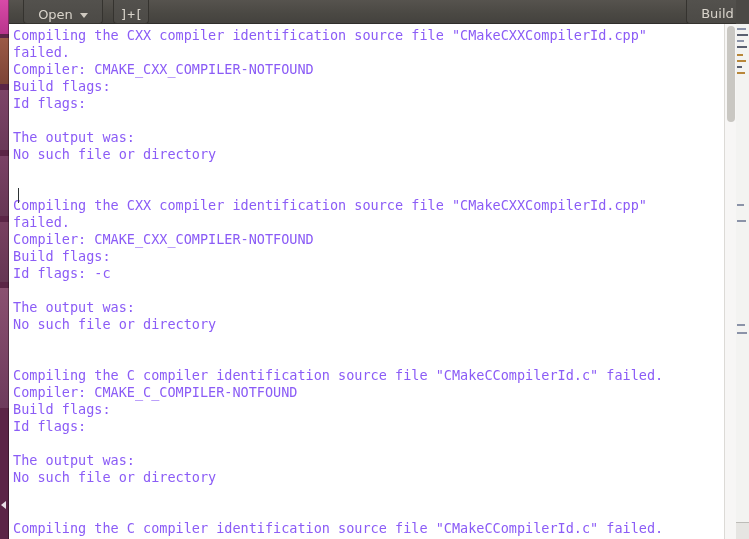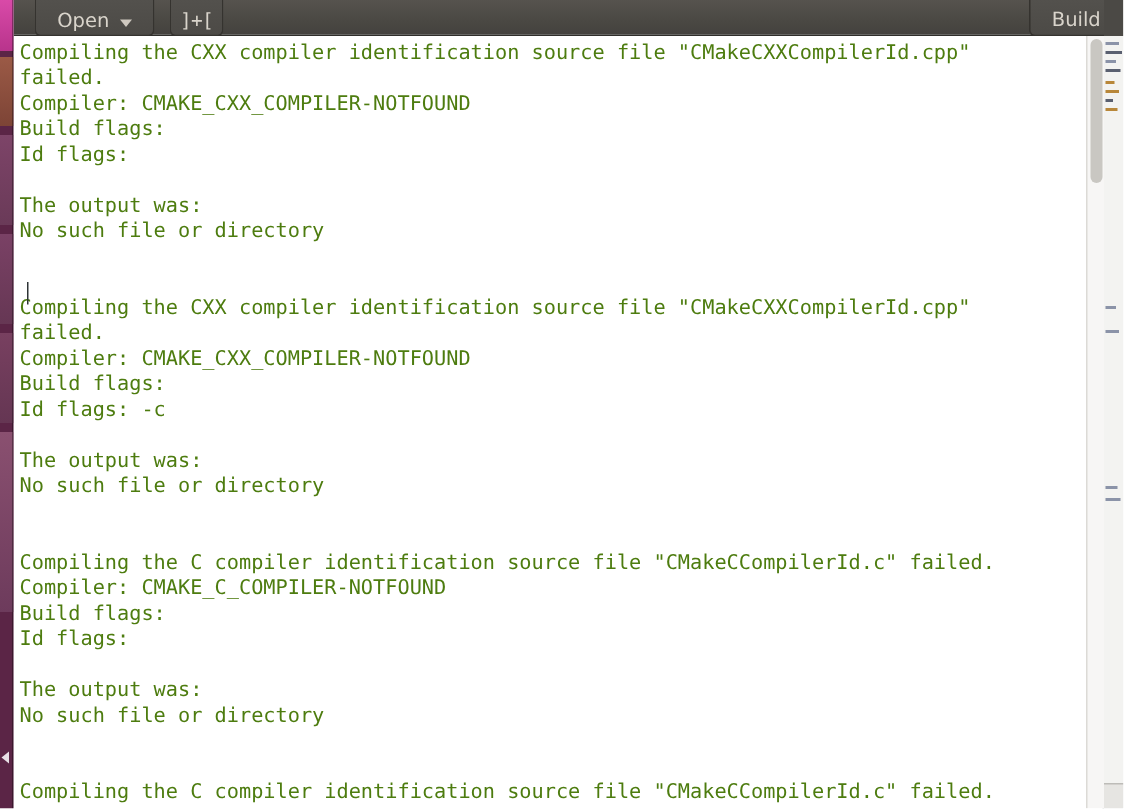--- a/index.html
+++ b/index.html
@@ -179,21 +179,21 @@
   }
 
   .text-body {
     position: absolute;
     left: 4px;
     top: 3px;
     right: 12px;
     font-family: "DejaVu Sans Mono", "Liberation Mono", monospace;
     font-size: 13.5px;
     line-height: 17px;
-    color: #4d7c0f;
+    color: #8b5cf6;
     white-space: pre;
     letter-spacing: 0px;
   }
   .text-body .line { height: 17px; }
   .text-body .line.blank { color: transparent; }
 
   
   .caret {
     position: absolute;
     left: 9px;

